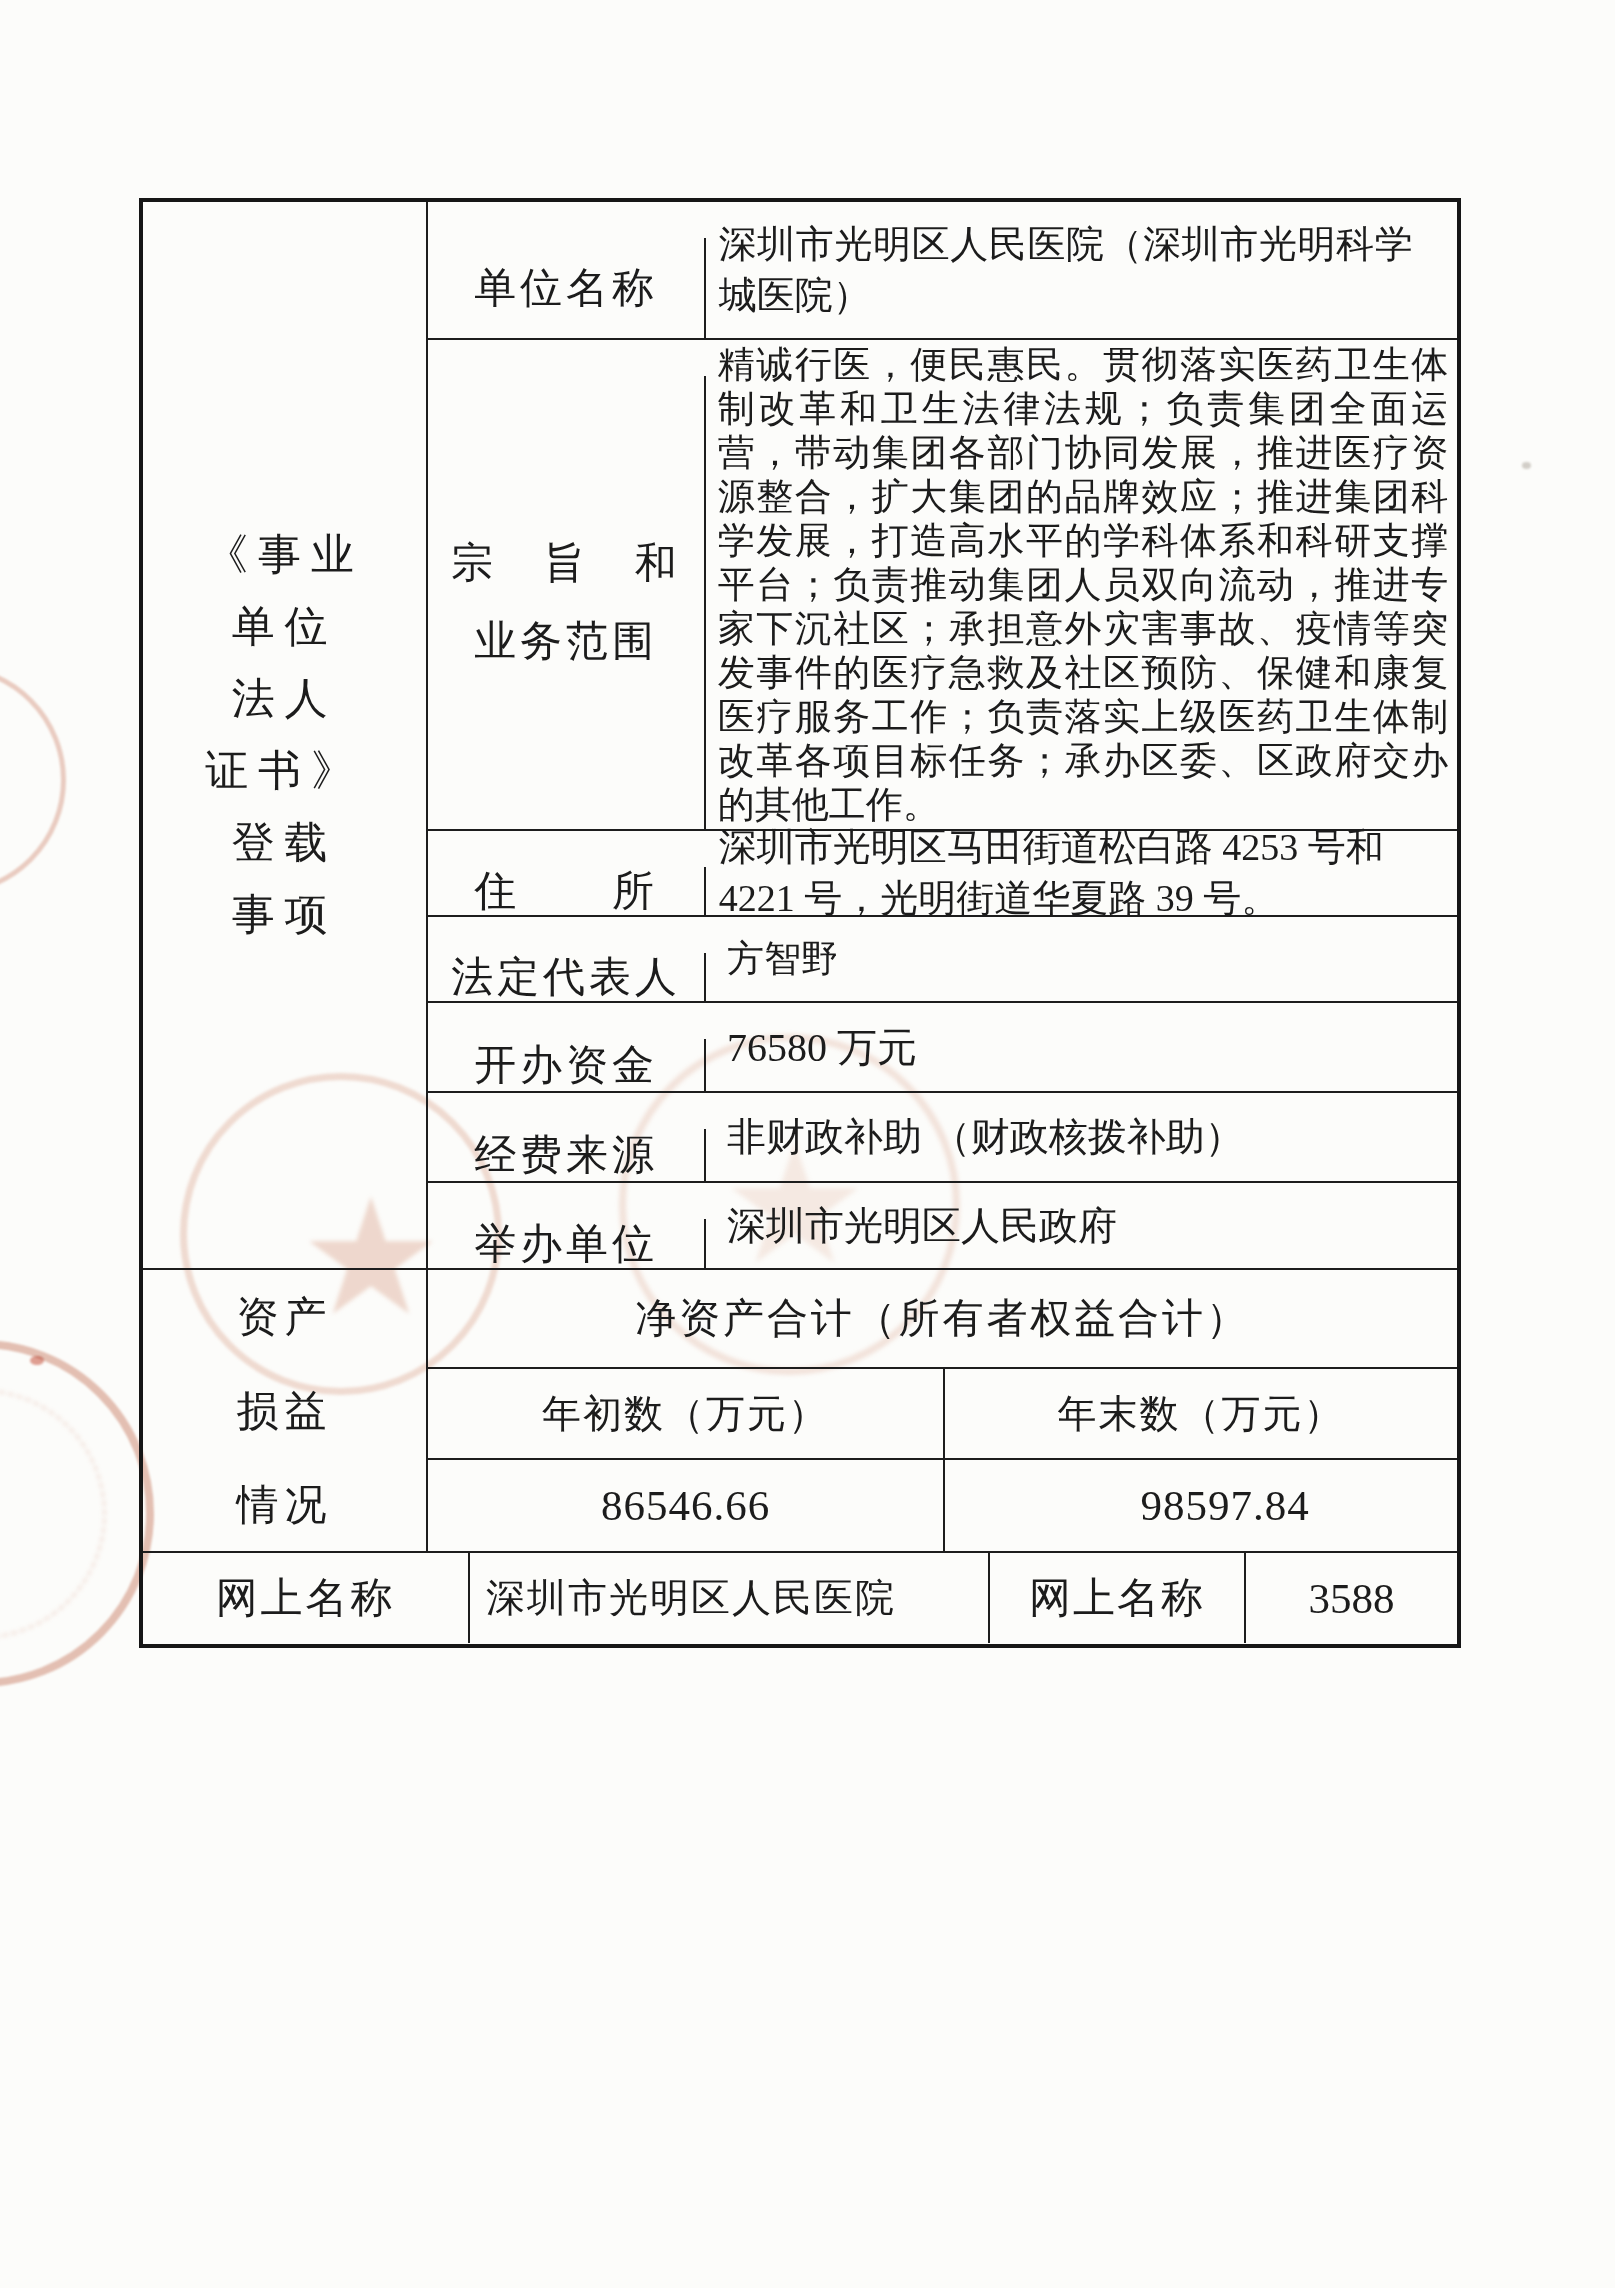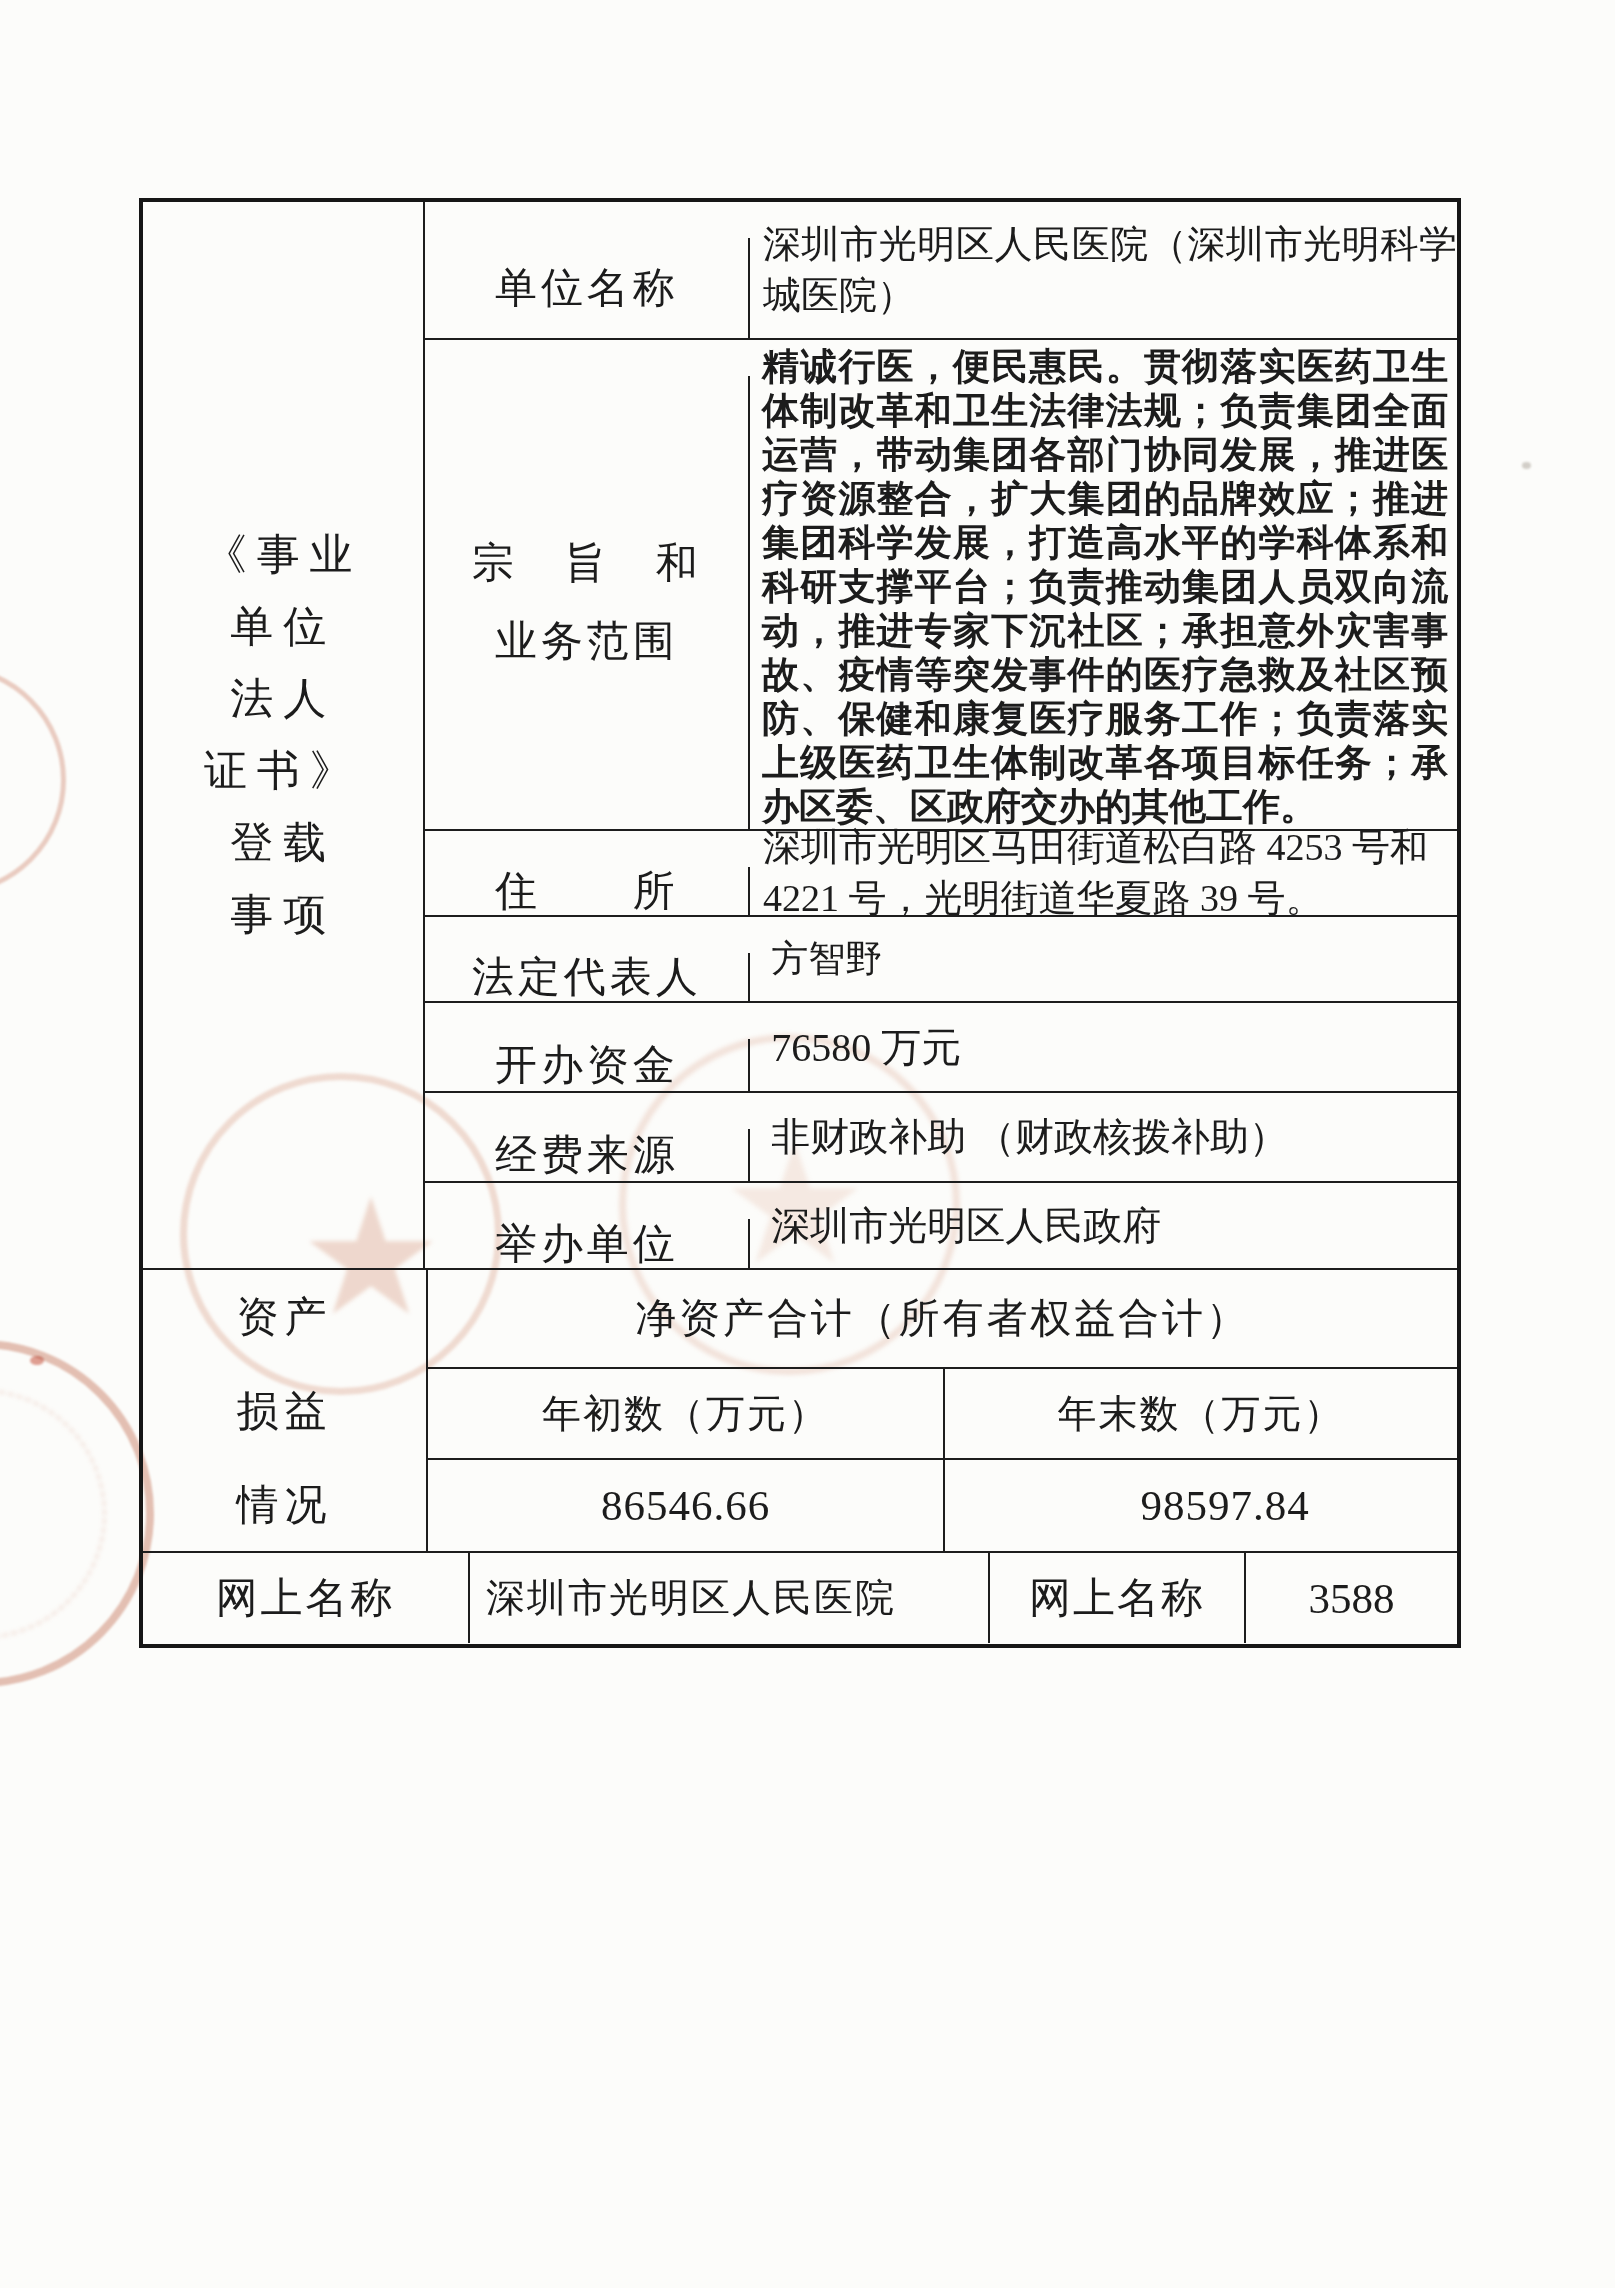--- a/index.html
+++ b/index.html
@@ -28,35 +28,35 @@
   
   .secA{height:1066px;}
   .colA1{width:285px;display:flex;flex-direction:column;justify-content:center;align-items:center;}
   .colA1 .vline{
     font-size:43px;line-height:72px;letter-spacing:9.8px;
     text-align:center;white-space:nowrap;
   }
   .colA2{flex:1;display:flex;flex-direction:column;}
   .rowA{display:flex;flex-direction:row;box-sizing:border-box;}
   .labelCell{
-    width:325px;display:flex;flex-direction:column;justify-content:center;align-items:center;
+    width:278px;display:flex;flex-direction:column;justify-content:center;align-items:center;
     font-size:42px;letter-spacing:3.9px;text-align:center;box-sizing:border-box;margin-top:36px;
   }
   .valueCell{flex:1;display:flex;align-items:center;box-sizing:border-box;}
 
   .r-unit{height:136px;}
   .r-mission{height:493px;}
   .r-address{height:86px;}
   .r-rep{height:86px;}
   .r-capital{height:90px;}
   .r-funding{height:90px;}
   .r-sponsor{height:87px;}
 
   .unit-val{font-size:38px;line-height:51px;width:694px;padding-left:12.7px;text-align:justify;}
-  .mission-wrap{align-items:flex-end;font-weight:bold;}
+  .mission-wrap{align-items:center;}
   .mission-val{
     font-size:37px;line-height:44px;
     padding:2px 8.8px 0 11.7px;
     text-align:justify;
   }
   .addr-val{font-size:38px;line-height:51px;width:694px;padding-left:12.7px;}
   .plain-val{font-size:39px;padding-left:21px;}
   .rep-val{font-size:37px;}
   .capital-val{font-size:40px;}
 

